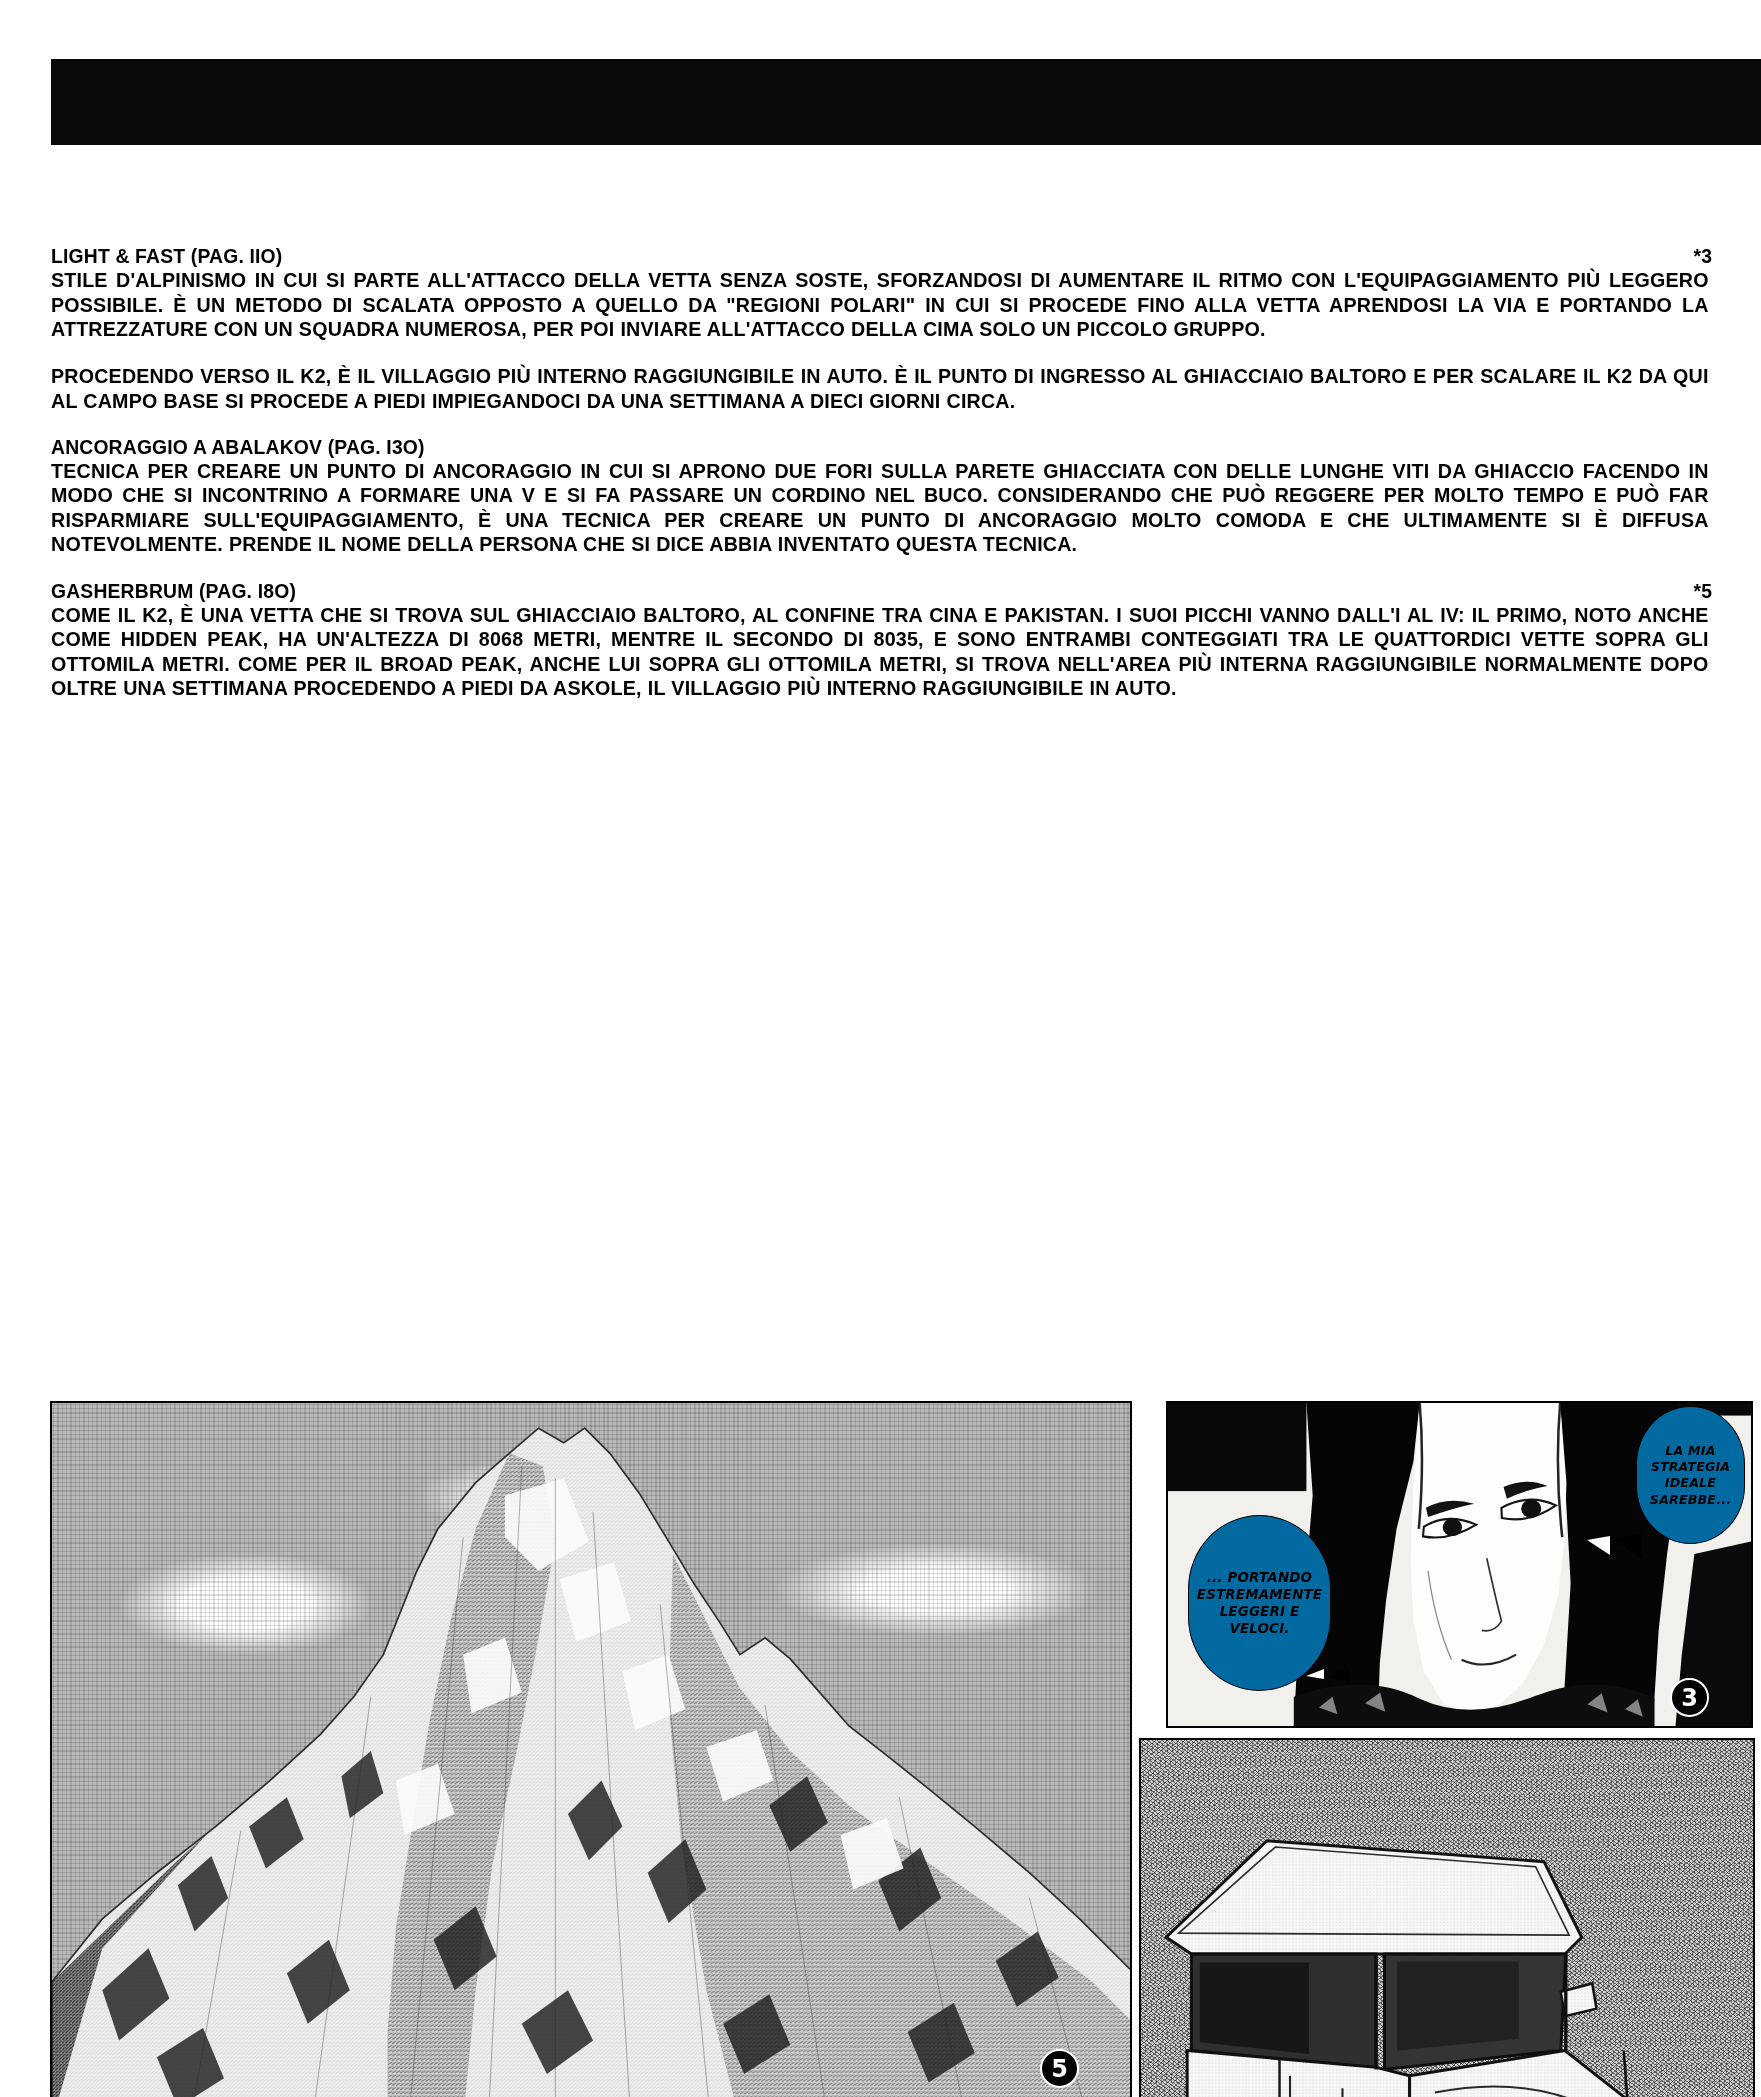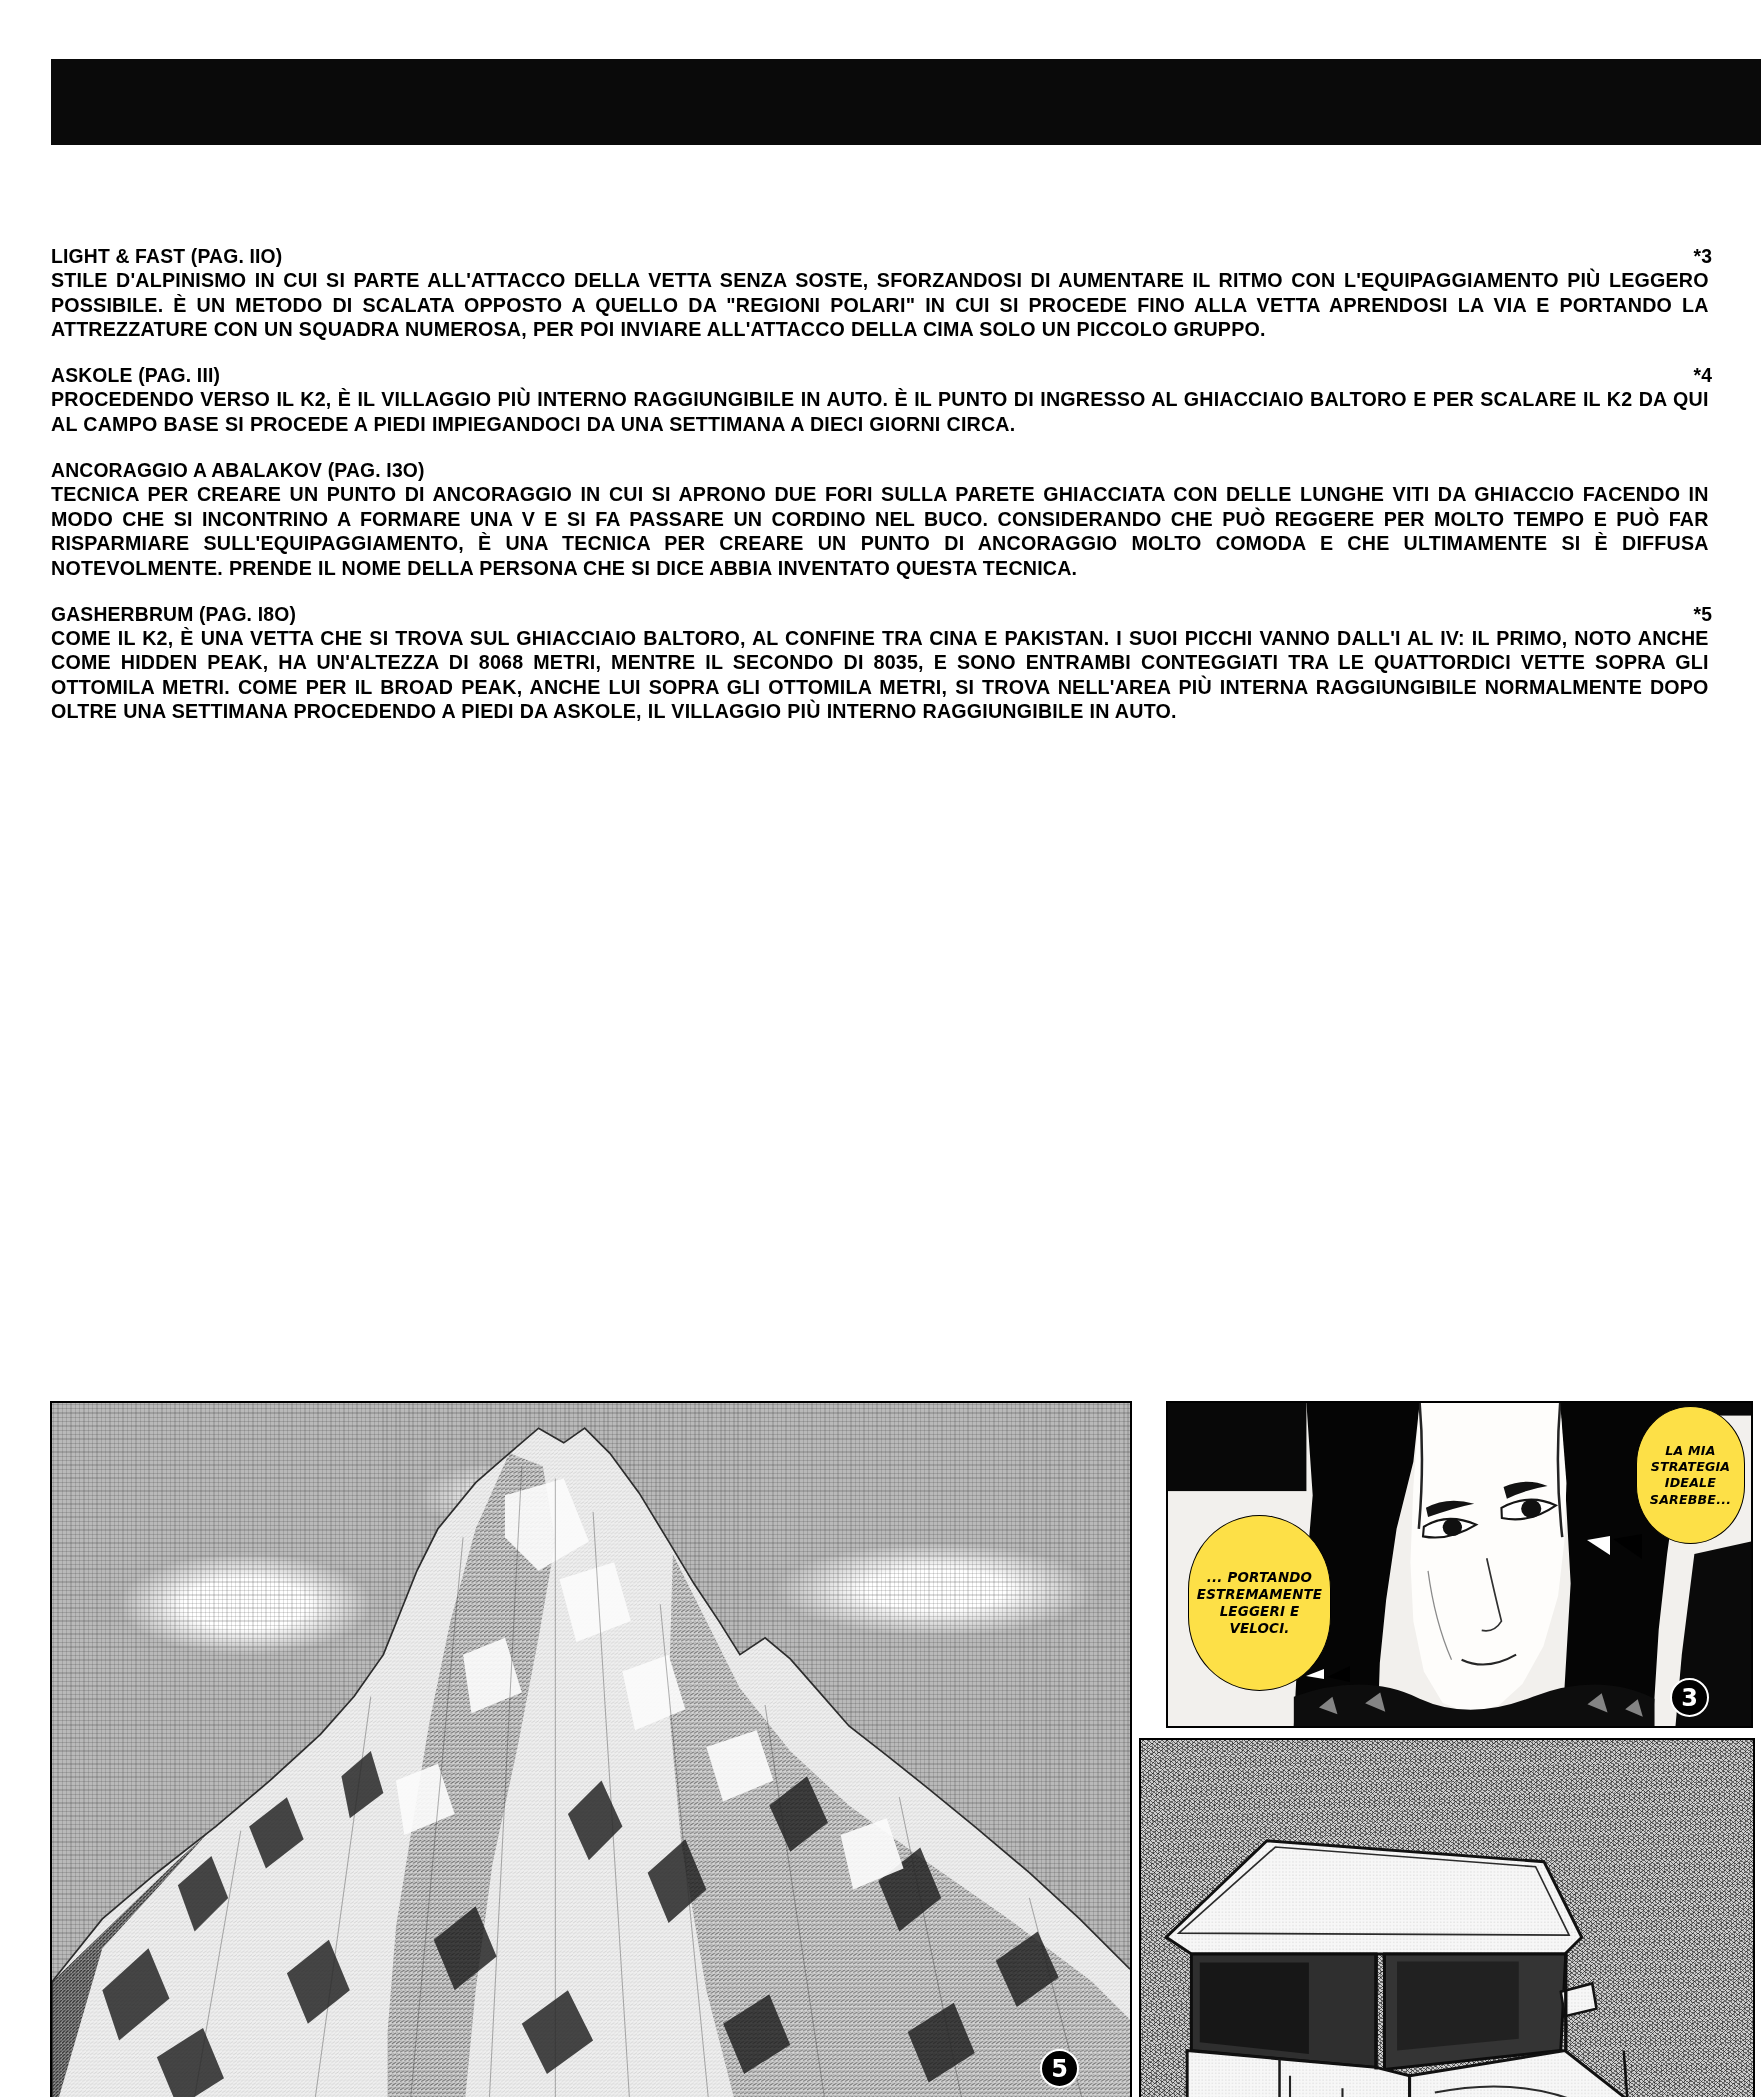--- a/index.html
+++ b/index.html
@@ -83,21 +83,21 @@
   .mtn-body{position:absolute;inset:0;}
   .mtn-body svg{display:block;width:100%;height:100%;}
 
   
   #panel-face{left:1166px;top:1401px;width:587px;height:327px;}
   .face-bg{position:absolute;inset:0;background:#f4f2ef;}
   .face-bg svg{display:block;width:100%;height:100%;}
 
   .balloon{
     position:absolute;
-    background:#fde047;border:1.7px solid #000;
+    background:#0369a1;border:1.7px solid #000;
     border-radius:50% / 42%;
     display:flex;align-items:center;justify-content:center;
     text-align:center;
     font-family:"DejaVu Sans",sans-serif;
     font-weight:bold;font-style:italic;
     color:#000;line-height:1.28;
     letter-spacing:0.2px;
   }
   #balloon-left{
     left:20px;top:112px;width:143px;height:176px;
@@ -168,24 +168,20 @@
 
   <div class="entry">
     <div class="entry-head">
       <div class="entry-title">LIGHT &amp; FAST (PAG. IIO)</div>
       <div class="entry-note">*3</div>
     </div>
     <div class="entry-body">STILE D'ALPINISMO IN CUI SI PARTE ALL'ATTACCO DELLA VETTA SENZA SOSTE, SFORZANDOSI DI AUMENTARE IL RITMO CON L'EQUIPAGGIAMENTO PIÙ LEGGERO POSSIBILE. È UN METODO DI SCALATA OPPOSTO A QUELLO DA "REGIONI POLARI" IN CUI SI PROCEDE FINO ALLA VETTA APRENDOSI LA VIA E PORTANDO LA ATTREZZATURE CON UN SQUADRA NUMEROSA, PER POI INVIARE ALL'ATTACCO DELLA CIMA SOLO UN PICCOLO GRUPPO.</div>
   </div>
 
   <div class="entry">
-    <div class="entry-head">
-      <div class="entry-title">ASKOLE (PAG. III)</div>
-      <div class="entry-note">*4</div>
-    </div>
     <div class="entry-body">PROCEDENDO VERSO IL K2, È IL VILLAGGIO PIÙ INTERNO RAGGIUNGIBILE IN AUTO. È IL PUNTO DI INGRESSO AL GHIACCIAIO BALTORO E PER SCALARE IL K2 DA QUI AL CAMPO BASE SI PROCEDE A PIEDI IMPIEGANDOCI DA UNA SETTIMANA A DIECI GIORNI CIRCA.</div>
   </div>
 
 
   <div class="entry">
     <div class="entry-head">
       <div class="entry-title">ANCORAGGIO A ABALAKOV (PAG. I3O)</div>
       <div class="entry-note"></div>
     </div>
     <div class="entry-body">TECNICA PER CREARE UN PUNTO DI ANCORAGGIO IN CUI SI APRONO DUE FORI SULLA PARETE GHIACCIATA CON DELLE LUNGHE VITI DA GHIACCIO FACENDO IN MODO CHE SI INCONTRINO A FORMARE UNA V E SI FA PASSARE UN CORDINO NEL BUCO. CONSIDERANDO CHE PUÒ REGGERE PER MOLTO TEMPO E PUÒ FAR RISPARMIARE SULL'EQUIPAGGIAMENTO, È UNA TECNICA PER CREARE UN PUNTO DI ANCORAGGIO MOLTO COMODA E CHE ULTIMAMENTE SI È DIFFUSA NOTEVOLMENTE. PRENDE IL NOME DELLA PERSONA CHE SI DICE ABBIA INVENTATO QUESTA TECNICA.</div>

